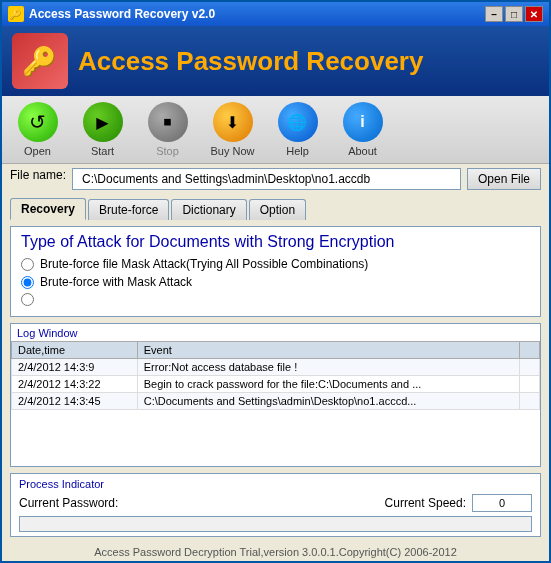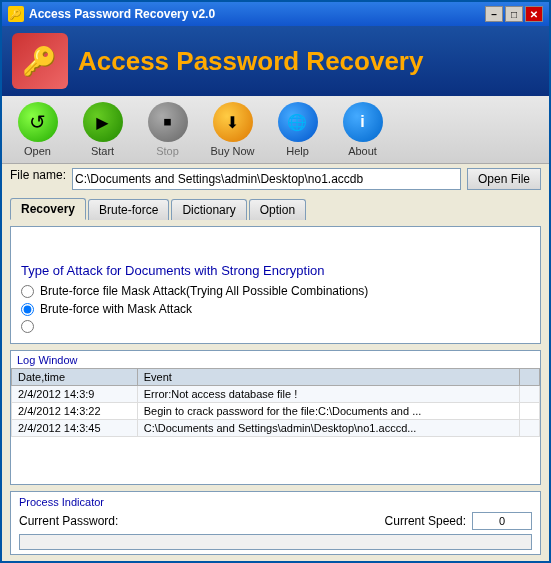--- a/index.html
+++ b/index.html
@@ -144,21 +144,21 @@
       background: #ece9d8;
     }
     .file-label {
       font-size: 12px;
       white-space: nowrap;
     }
     .file-input {
       flex: 1;
       height: 22px;
       border: 1px solid #7f9db9;
-      padding: 2px 2px;
+      padding: 2px 9px;
       font-size: 12px;
       background: white;
     }
     .open-file-btn {
       height: 22px;
       padding: 0 10px;
       background: linear-gradient(to bottom, #f0f0f0, #d8d8d8);
       border: 1px solid #7f9db9;
       cursor: pointer;
       font-size: 12px;
@@ -198,24 +198,23 @@
       gap: 6px;
     }
 
     
     .attack-panel {
       border: 1px solid #7f9db9;
       background: white;
       padding: 6px 10px;
     }
     .panel-title {
-      font-size: 13px;
+      font-size: 16px;
       color: #0000aa;
       margin-bottom: 6px;
-      margin-top: 30px;
     }
     .radio-row {
       display: flex;
       align-items: center;
       gap: 6px;
       margin-bottom: 4px;
     }
     .radio-input {
       cursor: pointer;
     }
@@ -430,13 +429,16 @@
         <div class="process-field" style="margin-left:auto;">
           <span class="process-field-label">Current Speed:</span>
           <div class="process-value-box">0</div>
         </div>
       </div>
       <div class="progress-bar"></div>
     </div>
 
   </div>
 
+  <div class="footer">
+    <span>Access Password Decryption Trial,version 3.0.0.1.Copyright(C) 2006-2012</span>
+  </div>
 </div>
 
 </body></html>

